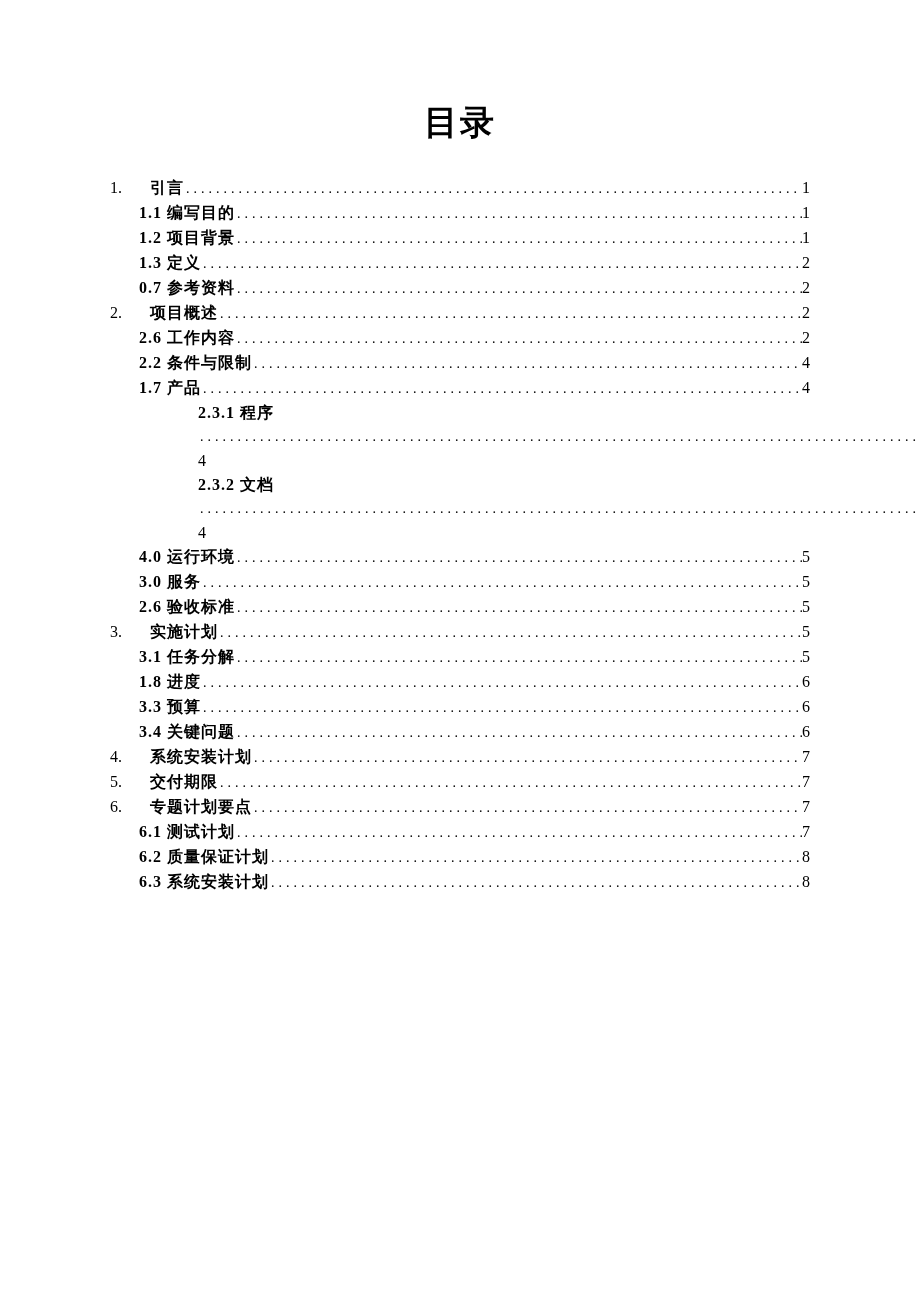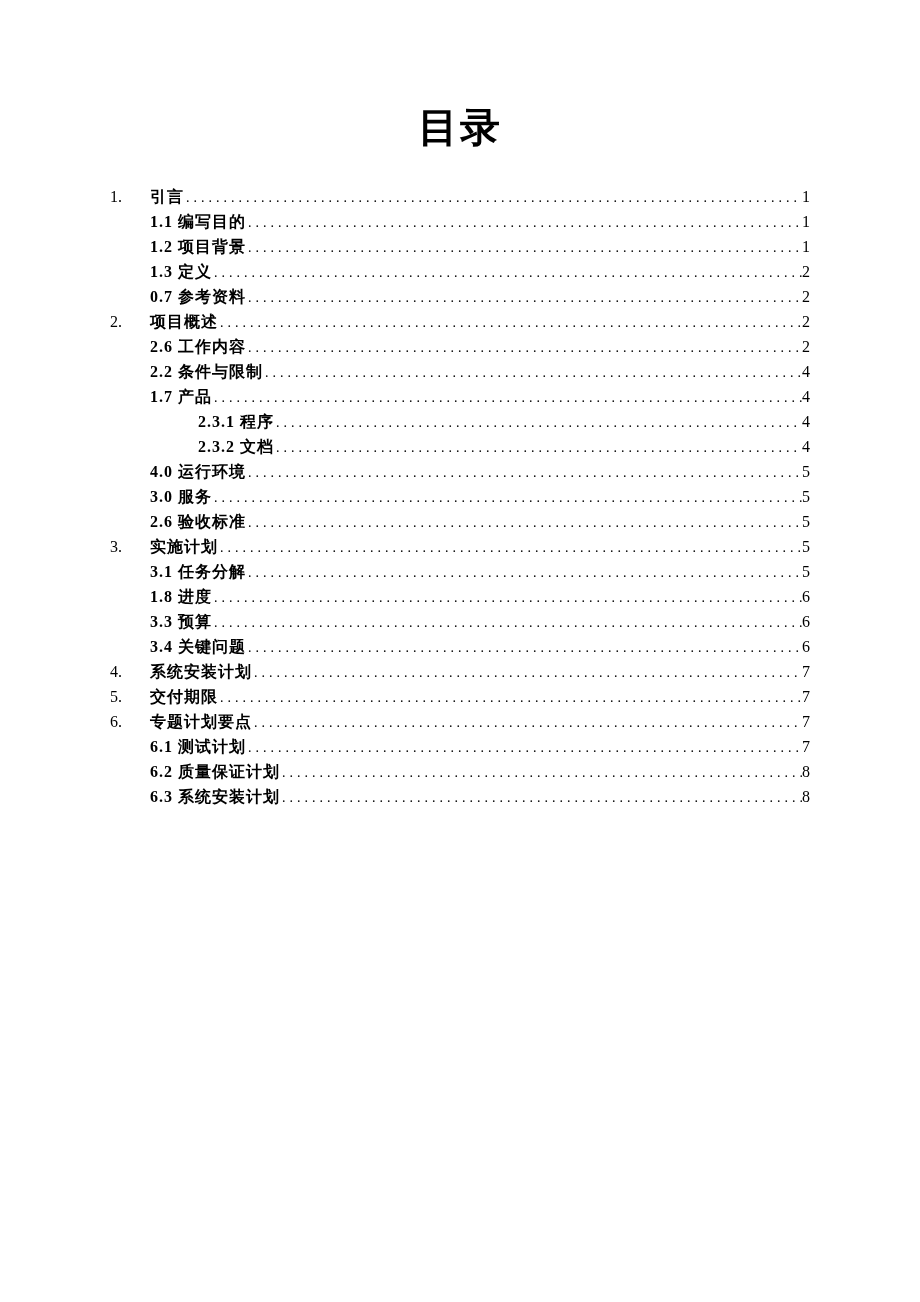--- a/index.html
+++ b/index.html
@@ -9,21 +9,21 @@
     }
     body {
       background: #ffffff;
       font-family: "SimSun", "宋体", serif;
       width: 920px;
       height: 1302px;
       padding: 100px 110px 100px 110px;
     }
     .title {
       text-align: center;
-      font-size: 40px;
+      font-size: 34px;
       font-weight: bold;
       margin-bottom: 30px;
       letter-spacing: 2px;
     }
     .toc-entry {
       display: flex;
       align-items: baseline;
       font-size: 16px;
       line-height: 24px;
       white-space: nowrap;
@@ -49,25 +49,26 @@
     .toc-page {
       flex-shrink: 0;
     }
     .level-1 {
       margin-left: 0px;
     }
     .level-1 .toc-number {
       width: 40px;
     }
     .level-2 {
-      margin-left: 40px;
+      margin-left: 29px;
       text-align: right;
     }
     .level-3 {
       margin-left: 88px;
+      flex-direction: column;
     }
   </style>
 </head>
 <body>
 
 <div class="title">目录</div>
 
 <div id="toc-container">
     <div class="toc-entry level-1">
       <span class="toc-number">1.</span>

